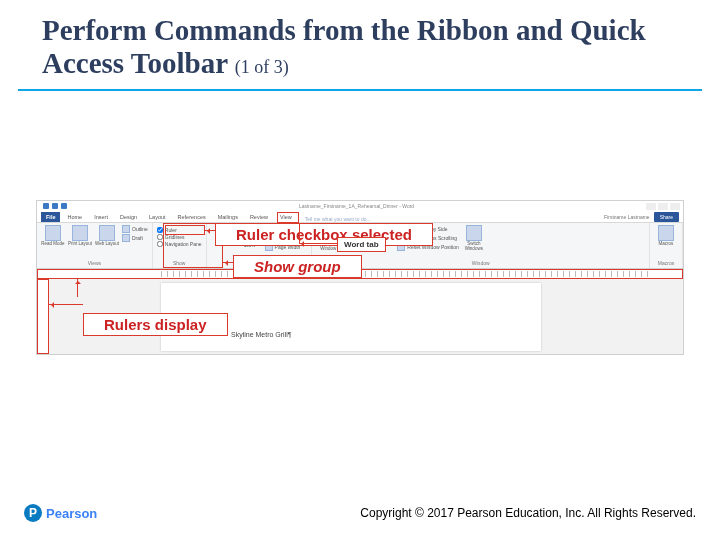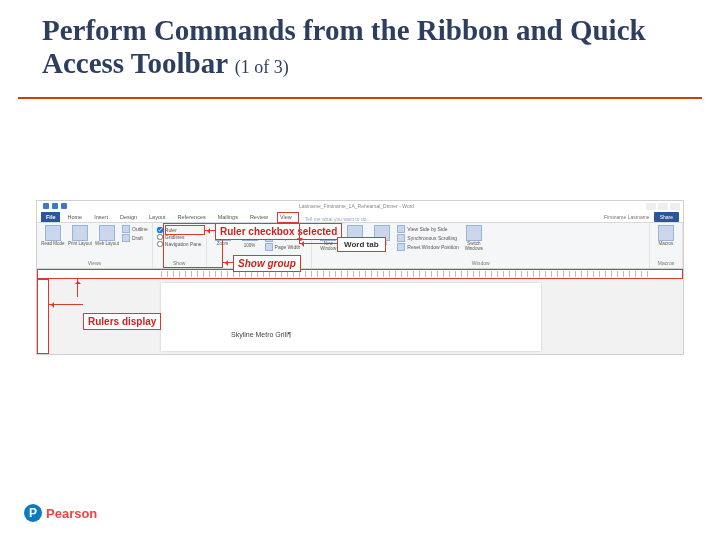--- a/index.html
+++ b/index.html
@@ -1,18 +1,18 @@
 <!DOCTYPE html>
 <html><head>
 <meta charset="utf-8">
 <style>
   * { box-sizing: border-box; margin: 0; padding: 0; }
   html, body { width: 720px; height: 540px; background: #fff; font-family: Arial, Helvetica, sans-serif; overflow: hidden; }
   .slide { width: 720px; height: 540px; position: relative; }
-  .title-wrap { padding: 14px 24px 16px 24px; border-bottom: 2px solid #c2410c; margin: 0 18px 0 18px; }
+  .title-wrap { padding: 14px 24px 8px 24px; border-bottom: 2px solid #0ea5e9; margin: 0 18px 0 18px; }
   .title { font-family: "Times New Roman", Times, serif; font-weight: bold; font-size: 29px; color: #2d3e5f; line-height: 1.15; }
   .subcount { font-size: 18px; font-weight: normal; }
   .screenshot { position: absolute; left: 36px; top: 200px; width: 648px; height: 155px; border: 1px solid #d0d0d0; background: #fcfcfc; font-size: 6px; color: #555; }
   
   .win-titlebar { height: 10px; background: #fff; display: flex; align-items: center; }
   .qat { display: flex; gap: 3px; padding-left: 6px; }
   .qat-ico { width: 6px; height: 6px; background: #3b79c4; border-radius: 1px; }
   .win-title { flex: 1; text-align: center; font-size: 5px; color: #888; }
   .win-ctl { display: flex; gap: 2px; padding-right: 3px; }
   .win-ctl span { width: 10px; height: 7px; background: #eee; }
@@ -39,33 +39,33 @@
   .small-stack div { display: flex; align-items: center; gap: 2px; }
   .mini-ico { width: 8px; height: 8px; background: #c9d6eb; border: 1px solid #99b4db; }
   
   .ruler-h { height: 10px; background: #fff; border-bottom: 1px solid #d8d8d8; position: relative; }
   .ruler-h::before { content: ""; position: absolute; left: 124px; right: 30px; top: 2px; height: 6px; background: repeating-linear-gradient(90deg, #bbb 0, #bbb 1px, transparent 1px, transparent 6px); }
   .doc-area { position: relative; height: 75px; background: #f2f2f2; display: flex; }
   .ruler-v { width: 12px; background: #fff; border-right: 1px solid #d8d8d8; }
   .page { margin: 4px 0 0 112px; width: 380px; height: 68px; background: #fff; box-shadow: 0 0 2px rgba(0,0,0,.2); position: relative; }
   .page-title { position: absolute; left: 70px; top: 48px; font-size: 7px; color: #444; font-family: "Segoe UI", sans-serif; }
   
-  .callout { position: absolute; background: #fff; border: 1.5px solid #d93a2b; color: #c22; font-size: 10px; font-weight: bold; padding: 2px 4px; white-space: nowrap; }
+  .callout { position: absolute; background: #fff; border: 1.5px solid #d93a2b; color: #c22; font-size: 15px; font-weight: bold; padding: 2px 20px; white-space: nowrap; }
   .viewtab-box { position: absolute; border: 1.5px solid #d93a2b; background: #fff; color: #333; font-size: 8px; padding: 2px 6px; font-weight: bold; }
   .hl { position: absolute; border: 1.5px solid #d93a2b; pointer-events: none; }
   .arrow-line { position: absolute; height: 0; border-top: 1.5px solid #d93a2b; }
   .arrow-line::after { content: ""; position: absolute; right: -1px; top: -3px; border: 3px solid transparent; border-left-color: #d93a2b; }
   .arrow-line.rev::after { left: -1px; right: auto; border-left-color: transparent; border-right-color: #d93a2b; }
   .arrow-v { position: absolute; width: 0; border-left: 1.5px solid #d93a2b; }
   .arrow-v::after { content: ""; position: absolute; left: -3px; bottom: -1px; border: 3px solid transparent; border-top-color: #d93a2b; }
   
   .footer { position: absolute; left: 24px; right: 24px; bottom: 18px; display: flex; align-items: center; justify-content: space-between; }
   .pearson { display: flex; align-items: center; gap: 4px; }
   .pearson-logo { width: 18px; height: 18px; border-radius: 50%; background: #0a7bc1; color: #fff; font-weight: bold; font-size: 12px; display: flex; align-items: center; justify-content: center; }
-  .pearson-text { font-size: 13px; color: #ef4444; font-weight: 600; }
+  .pearson-text { font-size: 13px; color: #3b82f6; font-weight: 600; }
   .copy { font-size: 12px; color: #000; }
 </style>
 </head>
 <body>
 
 <div class="slide">
 
   <div class="title-wrap">
     <h1 class="title">
       <span>Perform Commands from the Ribbon and Quick Access Toolbar</span>
@@ -256,15 +256,16 @@
     <div class="arrow-line rev" style="left:186px; top:61px; width:10px;"></div>
     <div class="arrow-line rev" style="left:12px; top:103px; width:34px;"></div>
     <div class="arrow-v" style="left:40px; top:78px; height:18px; transform:scaleY(-1);"></div>
   </div>
 
   <div class="footer">
     <div class="pearson">
       <div class="pearson-logo">P</div>
       <span class="pearson-text">Pearson</span>
     </div>
+    <div class="copy">Copyright © 2017 Pearson Education, Inc. All Rights Reserved.</div>
   </div>
 
 </div>
 
 </body></html>

